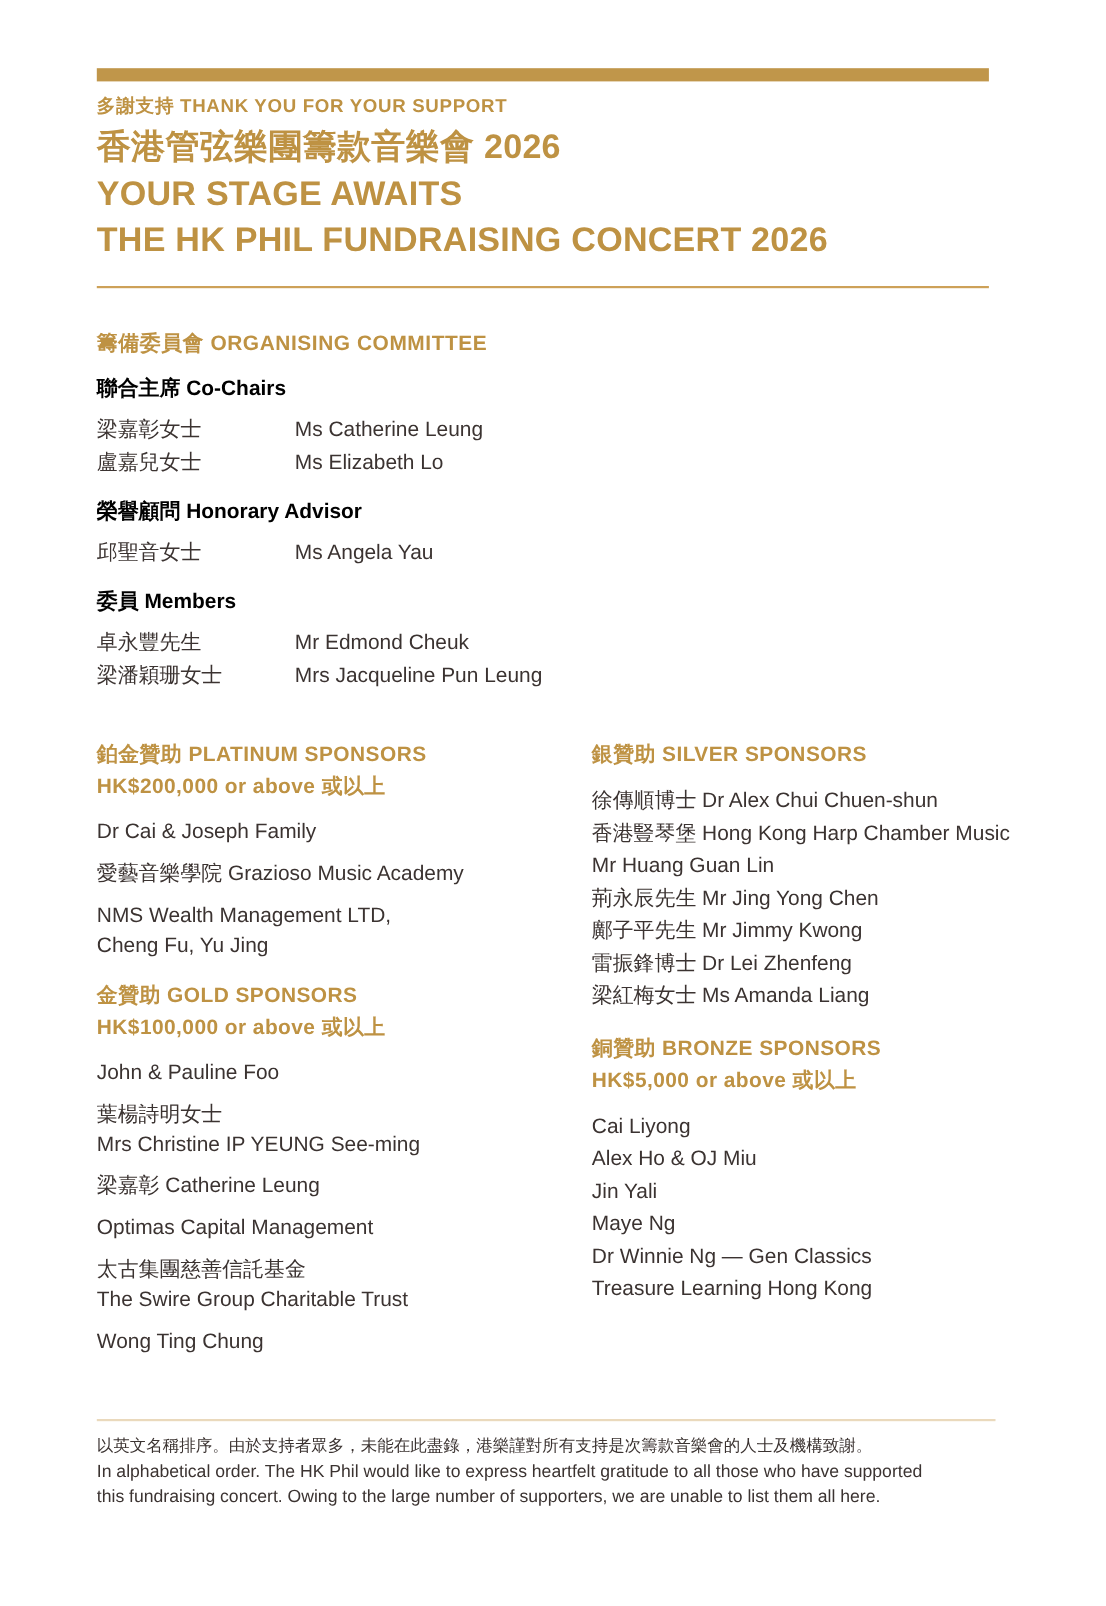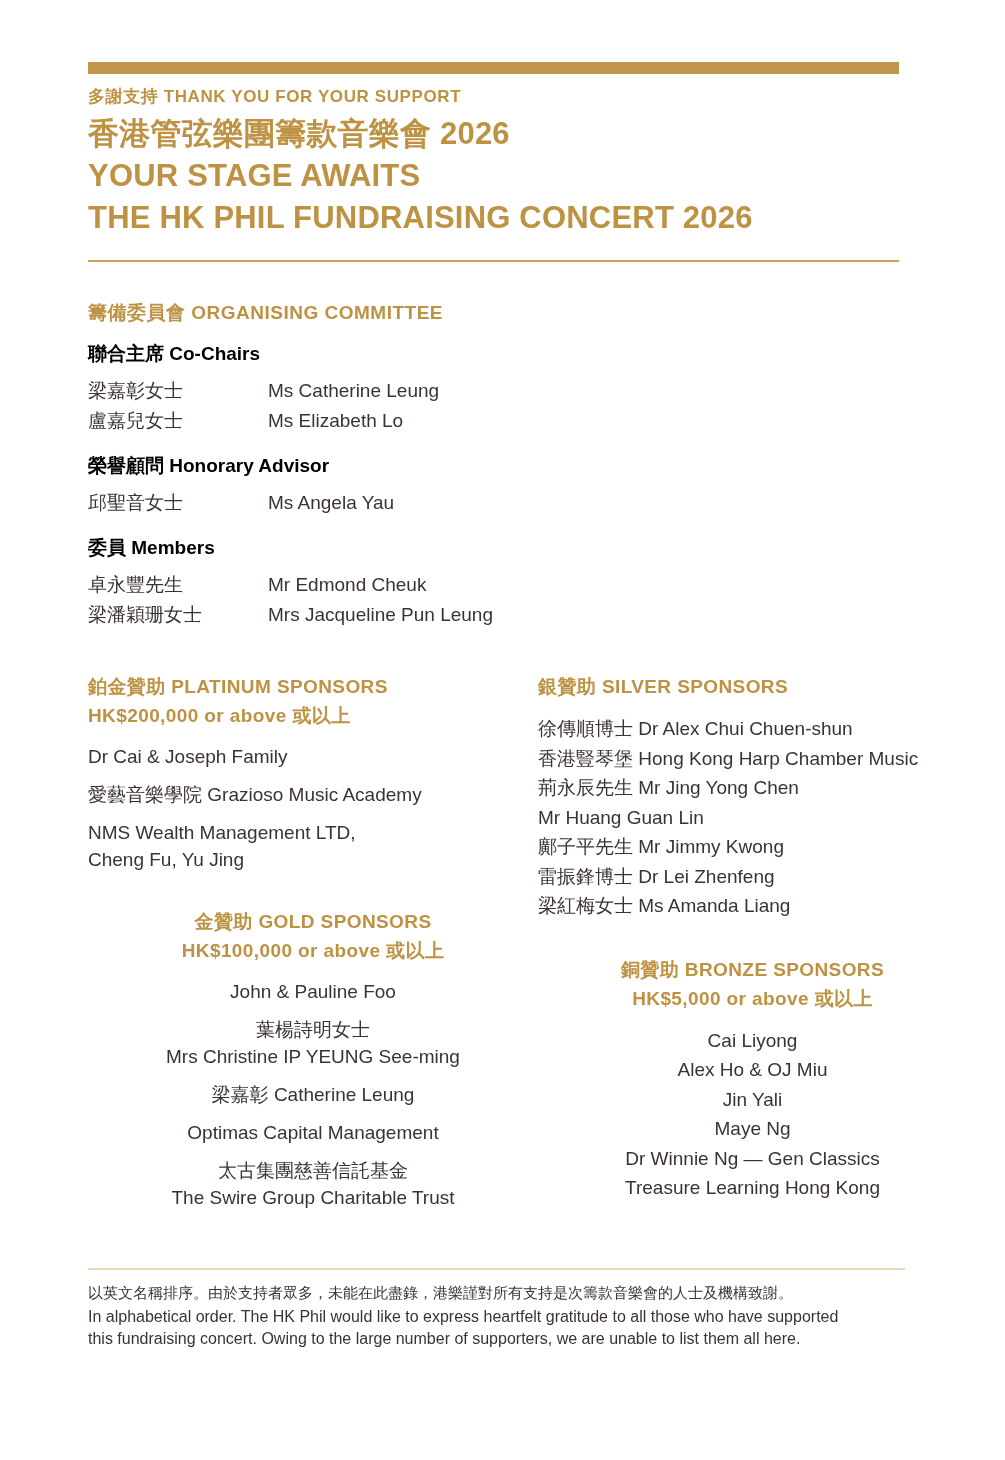--- a/index.html
+++ b/index.html
@@ -33,21 +33,21 @@
   .group-label {
     font-size: 19px; font-weight: bold; color: #000000;
     line-height: 24px; margin-bottom: 10px;
   }
   .name-row { display: flex; font-size: 19px; line-height: 30px; }
   .name-row .zh { width: 180px; flex: none; }
 
   .sponsors { display: flex; margin-top: 42px; }
   .col-left  { width: 450px; flex: none; }
   .col-right { width: 429px; flex: none; white-space: nowrap; }
-  .tier + .tier { margin-top: 34px; text-align: center; }
+  .tier + .tier { margin-top: 18px; }
   .tier-title, .tier-amount {
     font-size: 19px; font-weight: bold; color: #be9243;
     line-height: 29px; letter-spacing: 0.4px;
   }
   .entries { margin-top: 13px; }
   .col-left .entry { font-size: 19px; line-height: 27px; margin-bottom: 11px; }
   .col-left .entry:last-child { margin-bottom: 0; }
   .col-right .entry { font-size: 19px; line-height: 29.5px; margin-bottom: 0; }
 
   .page-footer { margin-top: 57px; }
@@ -143,41 +143,44 @@
           <div class="entry">
             <div>梁嘉彰 Catherine Leung</div>
           </div>
           <div class="entry">
             <div>Optimas Capital Management</div>
           </div>
           <div class="entry">
             <div>太古集團慈善信託基金</div>
             <div>The Swire Group Charitable Trust</div>
           </div>
+          <div class="entry">
+            <div>Wong Ting Chung</div>
+          </div>
         </div>
       </div>
 
     </div>
 
     <div class="col-right">
 
       <div class="tier">
         <div class="tier-title">銀贊助 SILVER SPONSORS</div>
         <div class="entries">
           <div class="entry">
             <div>徐傳順博士 Dr Alex Chui Chuen-shun</div>
           </div>
           <div class="entry">
             <div>香港豎琴堡 Hong Kong Harp Chamber Music</div>
           </div>
           <div class="entry">
+            <div>Mr Huang Guan Lin</div>
+          </div>
+          <div class="entry">
             <div>荊永辰先生 Mr Jing Yong Chen</div>
-          </div>
-          <div class="entry">
-            <div>Mr Huang Guan Lin</div>
           </div>
           <div class="entry">
             <div>鄺子平先生 Mr Jimmy Kwong</div>
           </div>
           <div class="entry">
             <div>雷振鋒博士 Dr Lei Zhenfeng</div>
           </div>
           <div class="entry">
             <div>梁紅梅女士 Ms Amanda Liang</div>
           </div>

